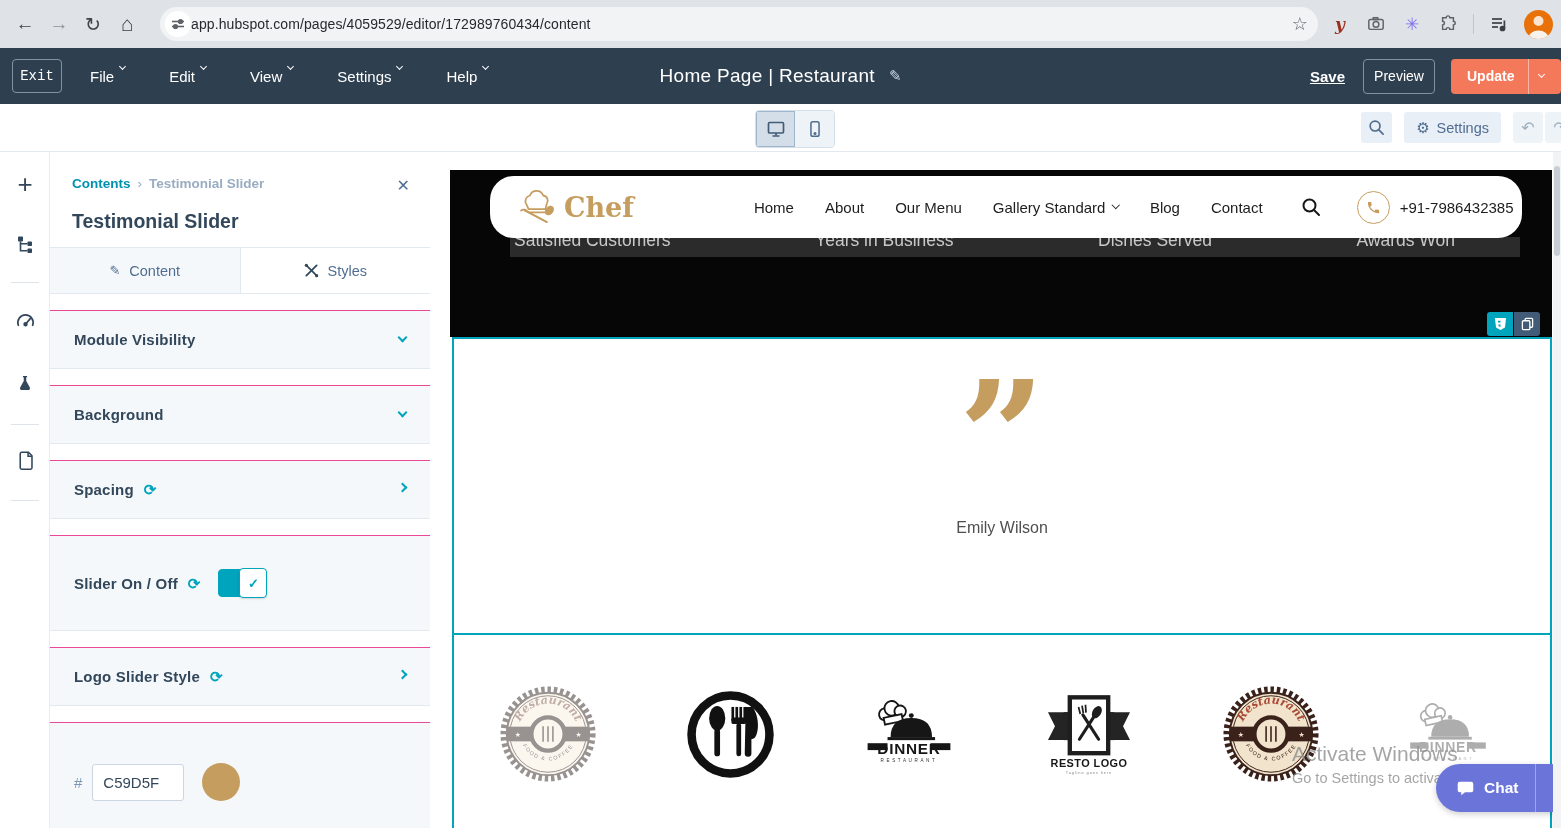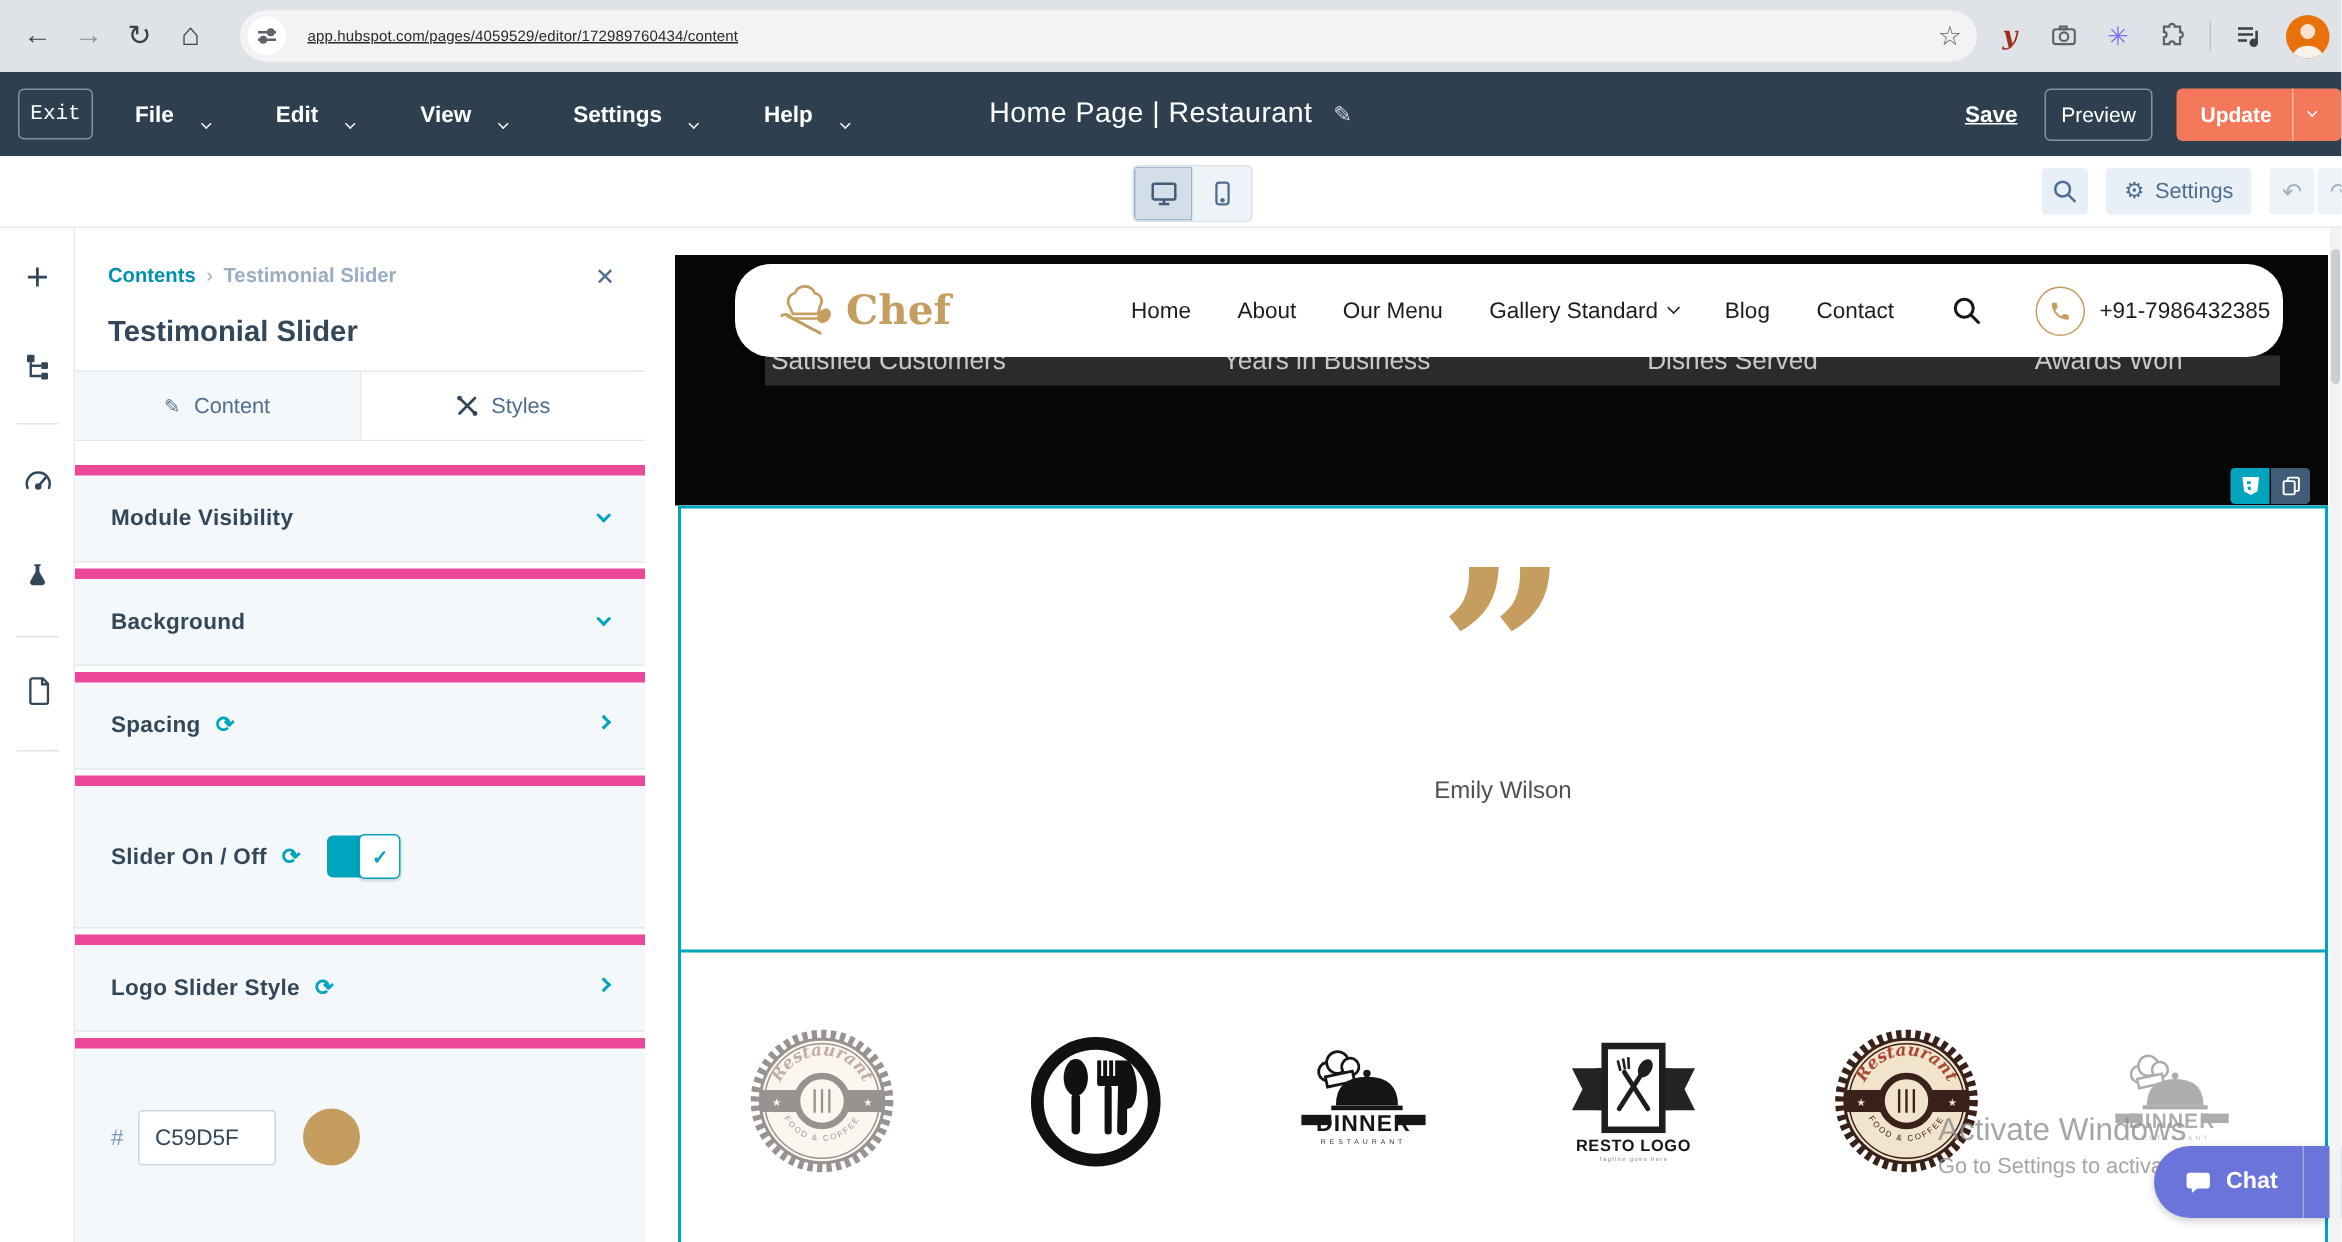--- a/index.html
+++ b/index.html
@@ -9,35 +9,35 @@
   
   .browser-bar{position:absolute;left:0;top:0;width:1561px;height:48px;background:#dfe2e6;
     display:flex;align-items:center;}
   .bicon{width:34px;height:34px;display:flex;align-items:center;justify-content:center;
     font-size:19px;color:#3e4347;border-radius:50%;flex:0 0 auto;}
   .bicon.dim{color:#8b9095;}
   .url-pill{position:absolute;left:160px;top:7px;width:1158px;height:34px;border-radius:17px;
     background:#f1f3f5;display:flex;align-items:center;}
   .tune-circle{width:26px;height:26px;border-radius:50%;background:#fff;margin-left:5px;
     display:flex;align-items:center;justify-content:center;}
-  .url-text{margin-left:14px;font-size:10px;color:#27292d;letter-spacing:.1px;text-decoration:underline;}
+  .url-text{font-size:14px;color:#27292d;letter-spacing:.1px;}
   .pill-star{position:absolute;right:10px;font-size:18px;color:#5f6368;}
   .ext-row{position:absolute;right:8px;top:0;height:48px;display:flex;align-items:center;gap:14px;}
   .ext{width:22px;height:22px;display:flex;align-items:center;justify-content:center;}
   .ext-y{font-family:"DejaVu Serif",serif;font-style:italic;font-weight:700;color:#9c2f1f;font-size:17px;}
   .ast{color:#7a6ff0;font-size:17px;}
   .vdiv{width:1px;height:20px;background:#c2c6cb;}
   .avatar{width:29px;height:29px;border-radius:50%;background:#e8710a;overflow:hidden;position:relative;}
 
   
   .topbar{position:absolute;left:0;top:48px;width:1561px;height:56px;background:#2e3f50;color:#fff;}
   .exit-btn{position:absolute;left:12px;top:11px;width:50px;height:34px;border:1px solid #8193a5;
     border-radius:4px;display:flex;align-items:center;justify-content:center;font-size:14px;color:#fff;font-family:Liberation Mono, monospace;}
   .menus{position:absolute;left:90px;top:0;height:56px;display:flex;align-items:center;gap:44px;}
-  .menu{display:flex;align-items:flex-end;gap:19px;font-size:15px;font-weight:700;}
+  .menu{display:flex;align-items:flex-start;gap:6px;font-size:15px;font-weight:400;}
   .chev{display:inline-block;width:7px;height:7px;border-right:2px solid currentColor;
     border-bottom:2px solid currentColor;transform:rotate(45deg);margin-top:-4px;}
   .chev.sm{width:5px;height:5px;border-width:1.8px;}
   .chev.right{transform:rotate(-45deg);}
   .page-title-wrap{position:absolute;left:0;right:0;top:0;height:56px;display:flex;
     align-items:center;justify-content:center;gap:14px;}
   .page-title{font-size:19px;font-weight:400;letter-spacing:.3px;}
   .pencil{font-size:15px;color:#cbd6e2;}
   .top-actions{position:absolute;right:0;top:0;height:56px;display:flex;align-items:center;}
   .save-link{font-size:15px;font-weight:700;text-decoration:underline;margin-right:18px;}
@@ -77,21 +77,21 @@
   .crumb-root{color:#0091ae;font-weight:700;}
   .crumb-sep{color:#99acc2;}
   .crumb-cur{color:#99acc2;font-weight:600;}
   .panel-close{position:absolute;right:20px;top:26px;font-size:16px;color:#506e91;line-height:1;}
   .panel-title{margin:16px 0 0 22px;font-size:19.5px;line-height:26px;font-weight:700;color:#33475b;}
   .tabs{margin-top:13px;height:47px;display:flex;border-top:1px solid #e3e9f0;border-bottom:1px solid #e3e9f0;}
   .tab{flex:1;display:flex;align-items:center;justify-content:center;gap:9px;font-size:14.5px;color:#506e91;}
   .tab.inactive{background:#f5f8fa;border-right:1px solid #e3e9f0;}
   .tab.active{background:#fff;}
   .sections{margin-top:16px;}
-  .sec{background:#f5f8fa;border-top:7px solid #ec4899;border-bottom:1px solid #e3e9f0;margin-bottom:4px;}
+  .sec{background:#f5f8fa;border-top:1px solid #ec4899;border-bottom:1px solid #e3e9f0;margin-bottom:16px;}
   .sec-row{height:57px;display:flex;align-items:center;padding:0 24px;}
   .sec-label{font-size:15px;font-weight:700;color:#33475b;letter-spacing:.2px;}
   .sec-right{margin-left:auto;color:#00a4bd;display:flex;align-items:center;}
   .refresh{color:#00a4bd;font-size:15px;font-weight:700;margin-left:10px;line-height:1;}
   .sec.tall .sec-row{height:94px;}
   .toggle{width:48px;height:28px;background:#00a4bd;border:1px solid #00a4bd;border-radius:4px;
     margin-left:18px;position:relative;}
   .knob{position:absolute;right:-2px;top:-2px;width:28px;height:30px;background:#fff;
     border:1px solid #00a4bd;border-radius:4px;display:flex;align-items:center;justify-content:center;
     color:#00a4bd;font-size:13px;font-weight:700;box-shadow:0 1px 2px rgba(0,0,0,.15);}

